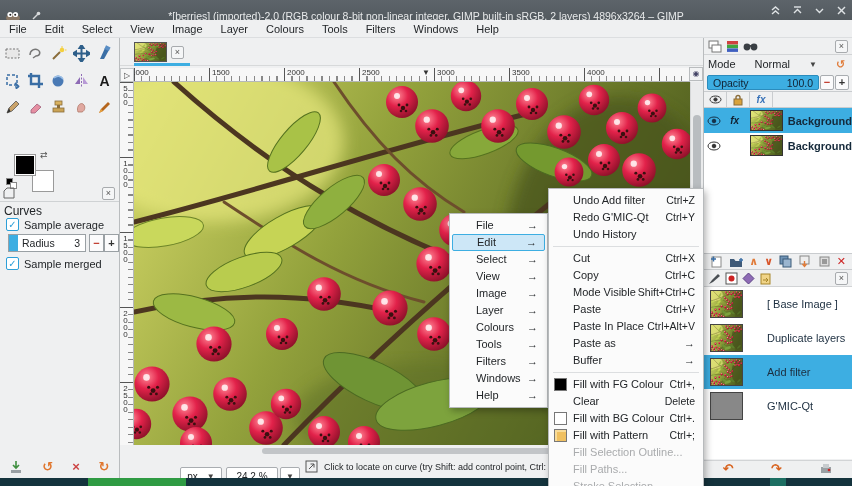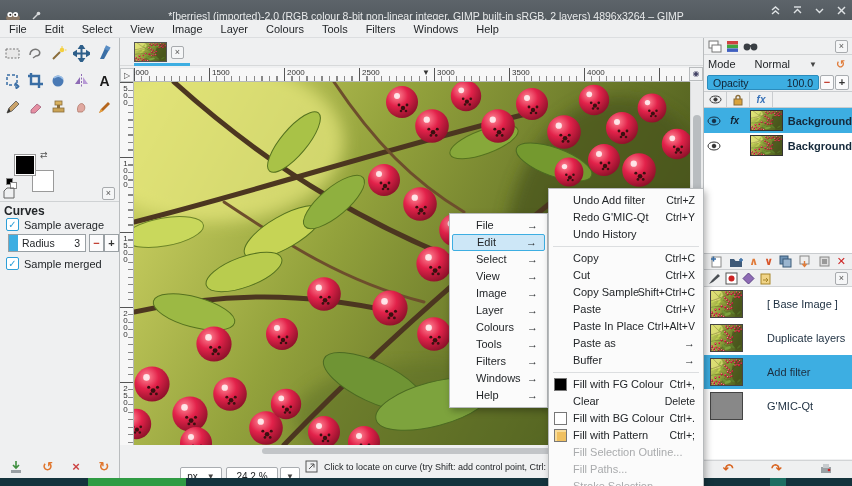--- a/index.html
+++ b/index.html
@@ -29,21 +29,21 @@
   .colorsel { position:absolute; left:8px; top:114px; width:70px; height:44px; }
   .fgsw { position:absolute; left:6px; top:2px; width:22px; height:22px; background:#000; border:1px solid #9a9a9a; box-shadow:inset 0 0 0 1px #fff; }
   .bgsw { position:absolute; left:24px; top:18px; width:22px; height:22px; background:#fff; border:1px solid #9a9a9a; }
   .swap { position:absolute; left:32px; top:-2px; font-size:9px; color:#555; }
   .mini { position:absolute; left:-2px; top:26px; width:12px; height:12px; }
   .mini .mb { position:absolute; left:0; top:0; width:7px; height:7px; background:#000; border:1px solid #888; }
   .mini .mw { position:absolute; left:4px; top:4px; width:7px; height:7px; background:#fff; border:1px solid #888; }
   .to-tabrow { position:absolute; left:0; top:148px; width:119px; height:16px; border-bottom:1px solid #cfd2d4; }
   .xbox { display:inline-block; width:13px; height:13px; line-height:11px; text-align:center; font-size:9px; color:#555;
     border:1px solid #a8abae; background:#f5f6f7; border-radius:2px; }
-  .curves-title { position:absolute; left:4px; top:166px; font-size:12px; font-weight:bold;text-align:center; }
+  .curves-title { position:absolute; left:4px; top:166px; font-size:12px; font-weight:normal;text-align:center; }
   .chk-row { position:absolute; left:6px; display:flex; align-items:center; gap:5px; }
   .chk { width:13px; height:13px; border:1px solid #2d9fd8; border-radius:2px; background:#fff; color:#2d9fd8;
     font-size:10px; line-height:11px; text-align:center; font-weight:bold; }
   .spinscale { position:absolute; left:8px; top:196px; width:78px; height:18px; border:1px solid #9aa0a4; background:#fff; overflow:hidden; }
   .spinscale .fill { position:absolute; left:0; top:0; width:9px; height:100%; background:#3daee2; }
   .spinscale .lab { position:absolute; left:13px; top:2px; font-size:10.5px; }
   .spinscale .val { position:absolute; right:5px; top:2px; font-size:10.5px; }
   .spbtn { position:absolute; top:196px; width:15px; height:18px; border:1px solid #9aa0a4; background:#fbfbfc;
     text-align:center; line-height:16px; font-weight:bold; }
   .dock-foot { position:absolute; left:0; bottom:4px; width:119px; display:flex; justify-content:space-around; align-items:center; }
@@ -715,23 +715,23 @@
     <div class="cmi"><span>Filters</span><span class="arr">→</span></div>
     <div class="cmi"><span>Windows</span><span class="arr">→</span></div>
     <div class="cmi"><span>Help</span><span class="arr">→</span></div>
   </div>
 
   <div class="menu submenu">
     <div class="smi"><span>Undo Add filter</span><span class="sc">Ctrl+Z</span></div>
     <div class="smi"><span>Redo G'MIC-Qt</span><span class="sc">Ctrl+Y</span></div>
     <div class="smi"><span>Undo History</span></div>
     <div class="msep"></div>
+    <div class="smi"><span>Cut</span><span class="sc">Ctrl+X</span></div>
     <div class="smi"><span>Copy</span><span class="sc">Ctrl+C</span></div>
-    <div class="smi"><span>Cut</span><span class="sc">Ctrl+X</span></div>
-    <div class="smi"><span>Copy Sample</span><span class="sc">Shift+Ctrl+C</span></div>
+    <div class="smi"><span>Mode Visible</span><span class="sc">Shift+Ctrl+C</span></div>
     <div class="smi"><span>Paste</span><span class="sc">Ctrl+V</span></div>
     <div class="smi"><span>Paste In Place</span><span class="sc">Ctrl+Alt+V</span></div>
     <div class="smi"><span>Paste as</span><span class="arr">→</span></div>
     <div class="smi"><span>Buffer</span><span class="arr">→</span></div>
     <div class="msep"></div>
     <div class="smi"><span class="sw b"></span><span>Fill with FG Colour</span><span class="sc">Ctrl+,</span></div>
     <div class="smi"><span>Clear</span><span class="sc">Delete</span></div>
     <div class="smi"><span class="sw w"></span><span>Fill with BG Colour</span><span class="sc">Ctrl+.</span></div>
     <div class="smi"><span class="sw p"></span><span>Fill with Pattern</span><span class="sc">Ctrl+;</span></div>
     <div class="smi dis"><span>Fill Selection Outline...</span></div>

